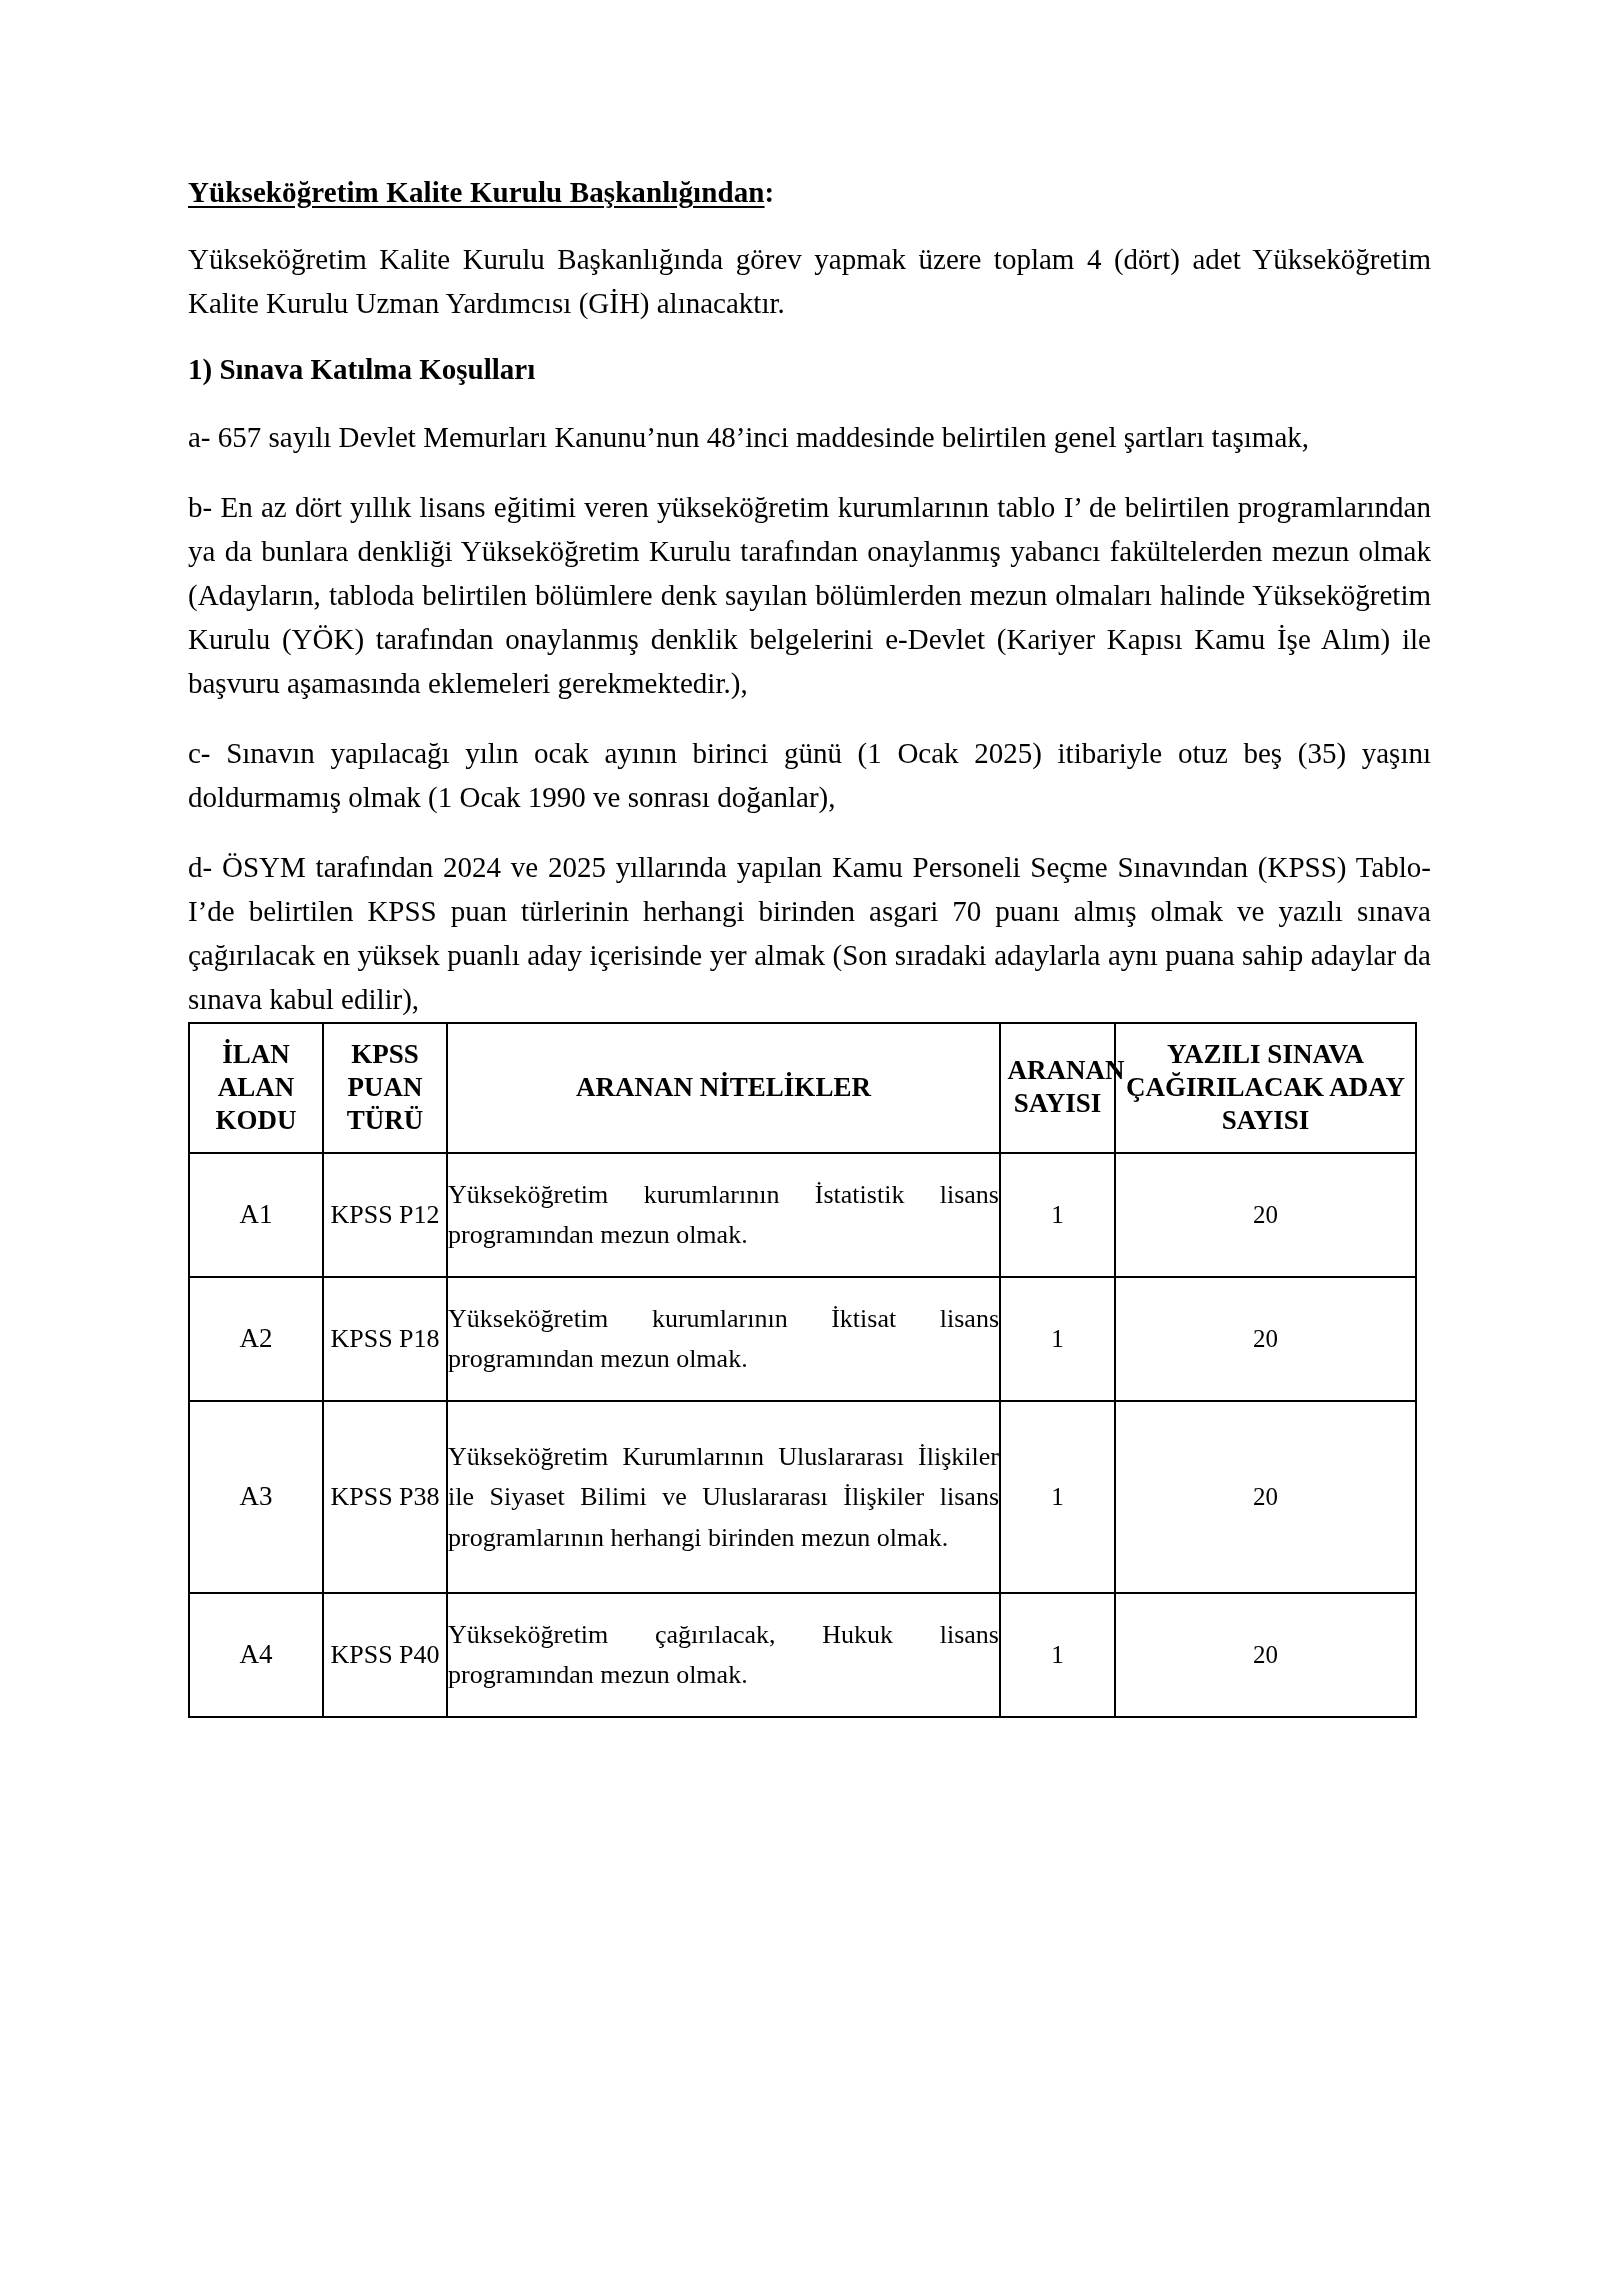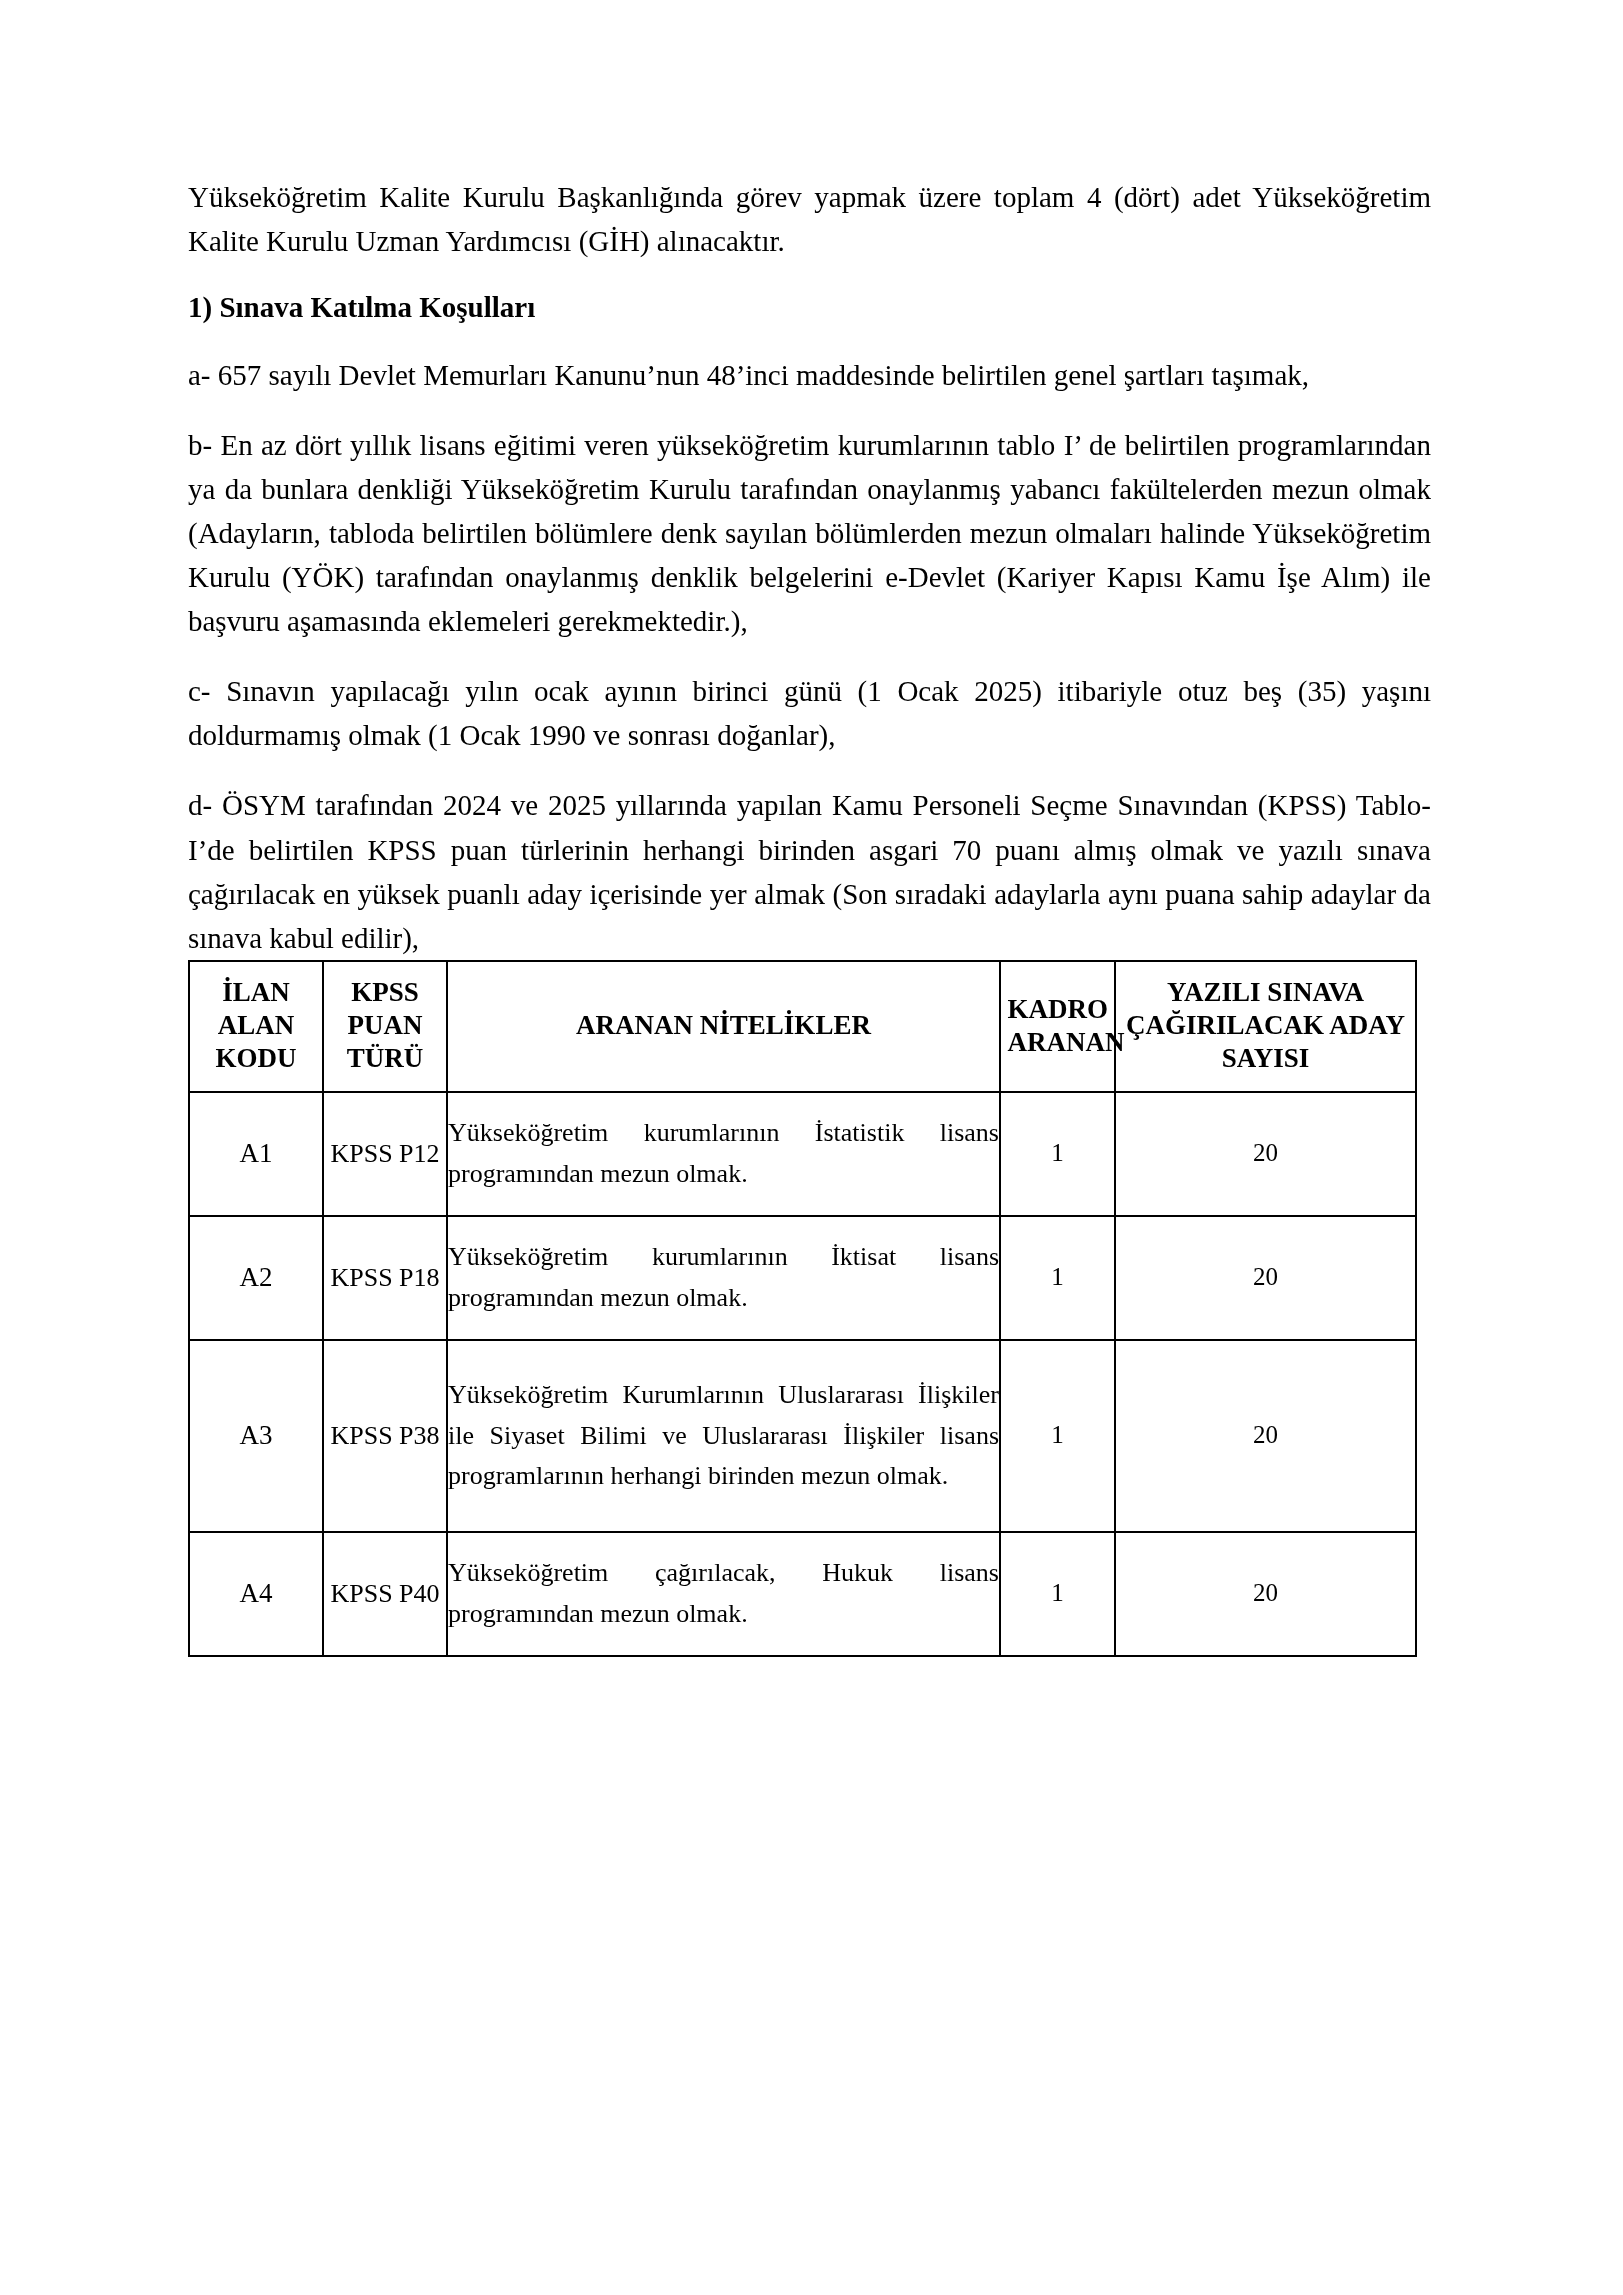--- a/index.html
+++ b/index.html
@@ -146,20 +146,21 @@
 
   .row-tall td { height: 122px; }
   .row-xtall td { height: 190px; }
 </style>
 </head>
 <body>
 
 <div class="page">
   <div class="content">
 
+    <h1 class="doc-title"><span class="u">Yükseköğretim Kalite Kurulu Başkanlığından</span><span>:</span></h1>
 
     <p class="para">Yükseköğretim Kalite Kurulu Başkanlığında görev yapmak üzere toplam 4 (dört) adet Yükseköğretim Kalite Kurulu Uzman Yardımcısı (GİH) alınacaktır.</p>
 
     <h2 class="section">1) Sınava Katılma Koşulları</h2>
 
     <p class="para">a- 657 sayılı Devlet Memurları Kanunu’nun 48’inci maddesinde belirtilen genel şartları taşımak,</p>
     <p class="para">b- En az dört yıllık lisans eğitimi veren yükseköğretim kurumlarının tablo I’ de belirtilen programlarından ya da bunlara denkliği Yükseköğretim Kurulu tarafından onaylanmış yabancı fakültelerden mezun olmak (Adayların, tabloda belirtilen bölümlere denk sayılan bölümlerden mezun olmaları halinde Yükseköğretim Kurulu (YÖK) tarafından onaylanmış denklik belgelerini e-Devlet (Kariyer Kapısı Kamu İşe Alım) ile başvuru aşamasında eklemeleri gerekmektedir.),</p>
     <p class="para">c- Sınavın yapılacağı yılın ocak ayının birinci günü (1 Ocak 2025) itibariyle otuz beş (35) yaşını doldurmamış olmak (1 Ocak 1990 ve sonrası doğanlar),</p>
     <p class="para">d- ÖSYM tarafından 2024 ve 2025 yıllarında yapılan Kamu Personeli Seçme Sınavından (KPSS) Tablo-I’de belirtilen KPSS puan türlerinin herhangi birinden asgari 70 puanı almış olmak ve yazılı sınava çağırılacak en yüksek puanlı aday içerisinde yer almak (Son sıradaki adaylarla aynı puana sahip adaylar da sınava kabul edilir),</p>
 
@@ -171,21 +172,21 @@
             <col class="w2">
             <col class="w3">
             <col class="w4">
             <col class="w5">
         </colgroup>
         <thead>
           <tr>
             <th class="c-kod">İLAN ALAN KODU</th>
             <th class="c-puan">KPSS PUAN TÜRÜ</th>
             <th>ARANAN NİTELİKLER</th>
-            <th>KADRO ARANAN</th>
+            <th>ARANAN SAYISI</th>
             <th>YAZILI SINAVA ÇAĞIRILACAK ADAY SAYISI</th>
           </tr>
         </thead>
         <tbody>
           <tr class="row-tall">
             <td class="cell-code">A1</td>
             <td class="cell-type">KPSS P12</td>
             <td class="cell-nit">Yükseköğretim kurumlarının İstatistik lisans programından mezun olmak.</td>
             <td class="cell-kadro">1</td>
             <td class="cell-aday">20</td>

